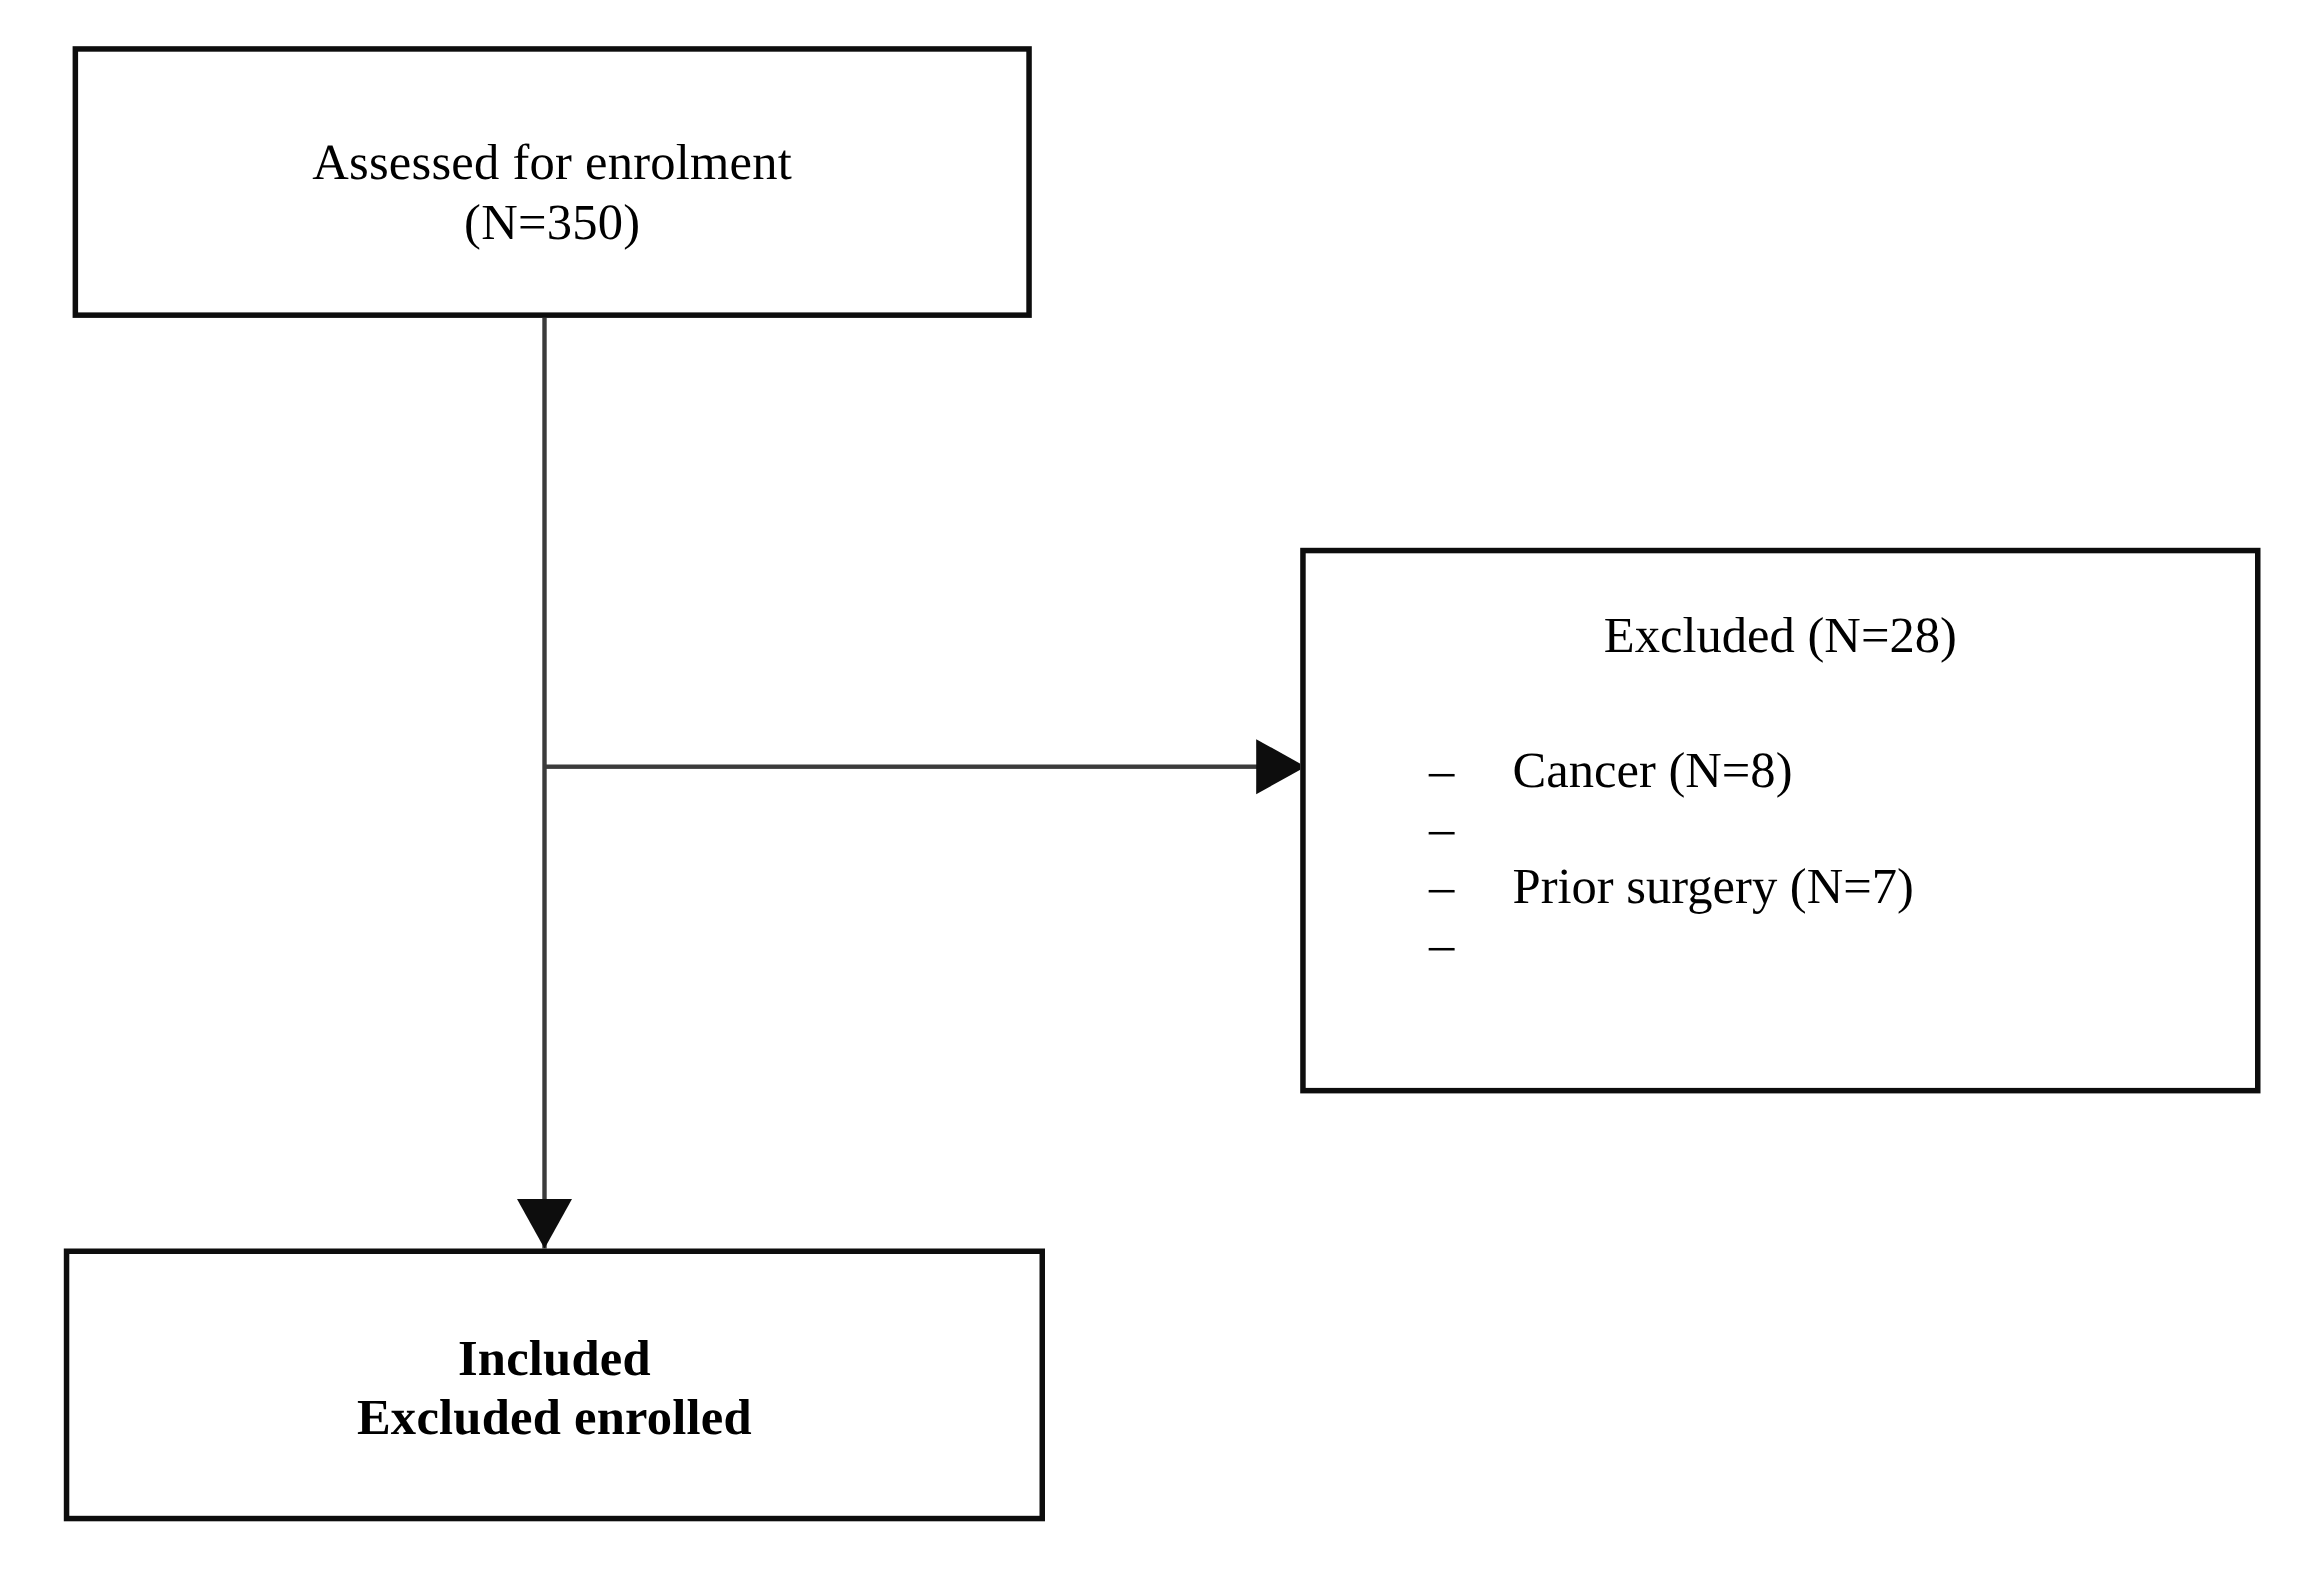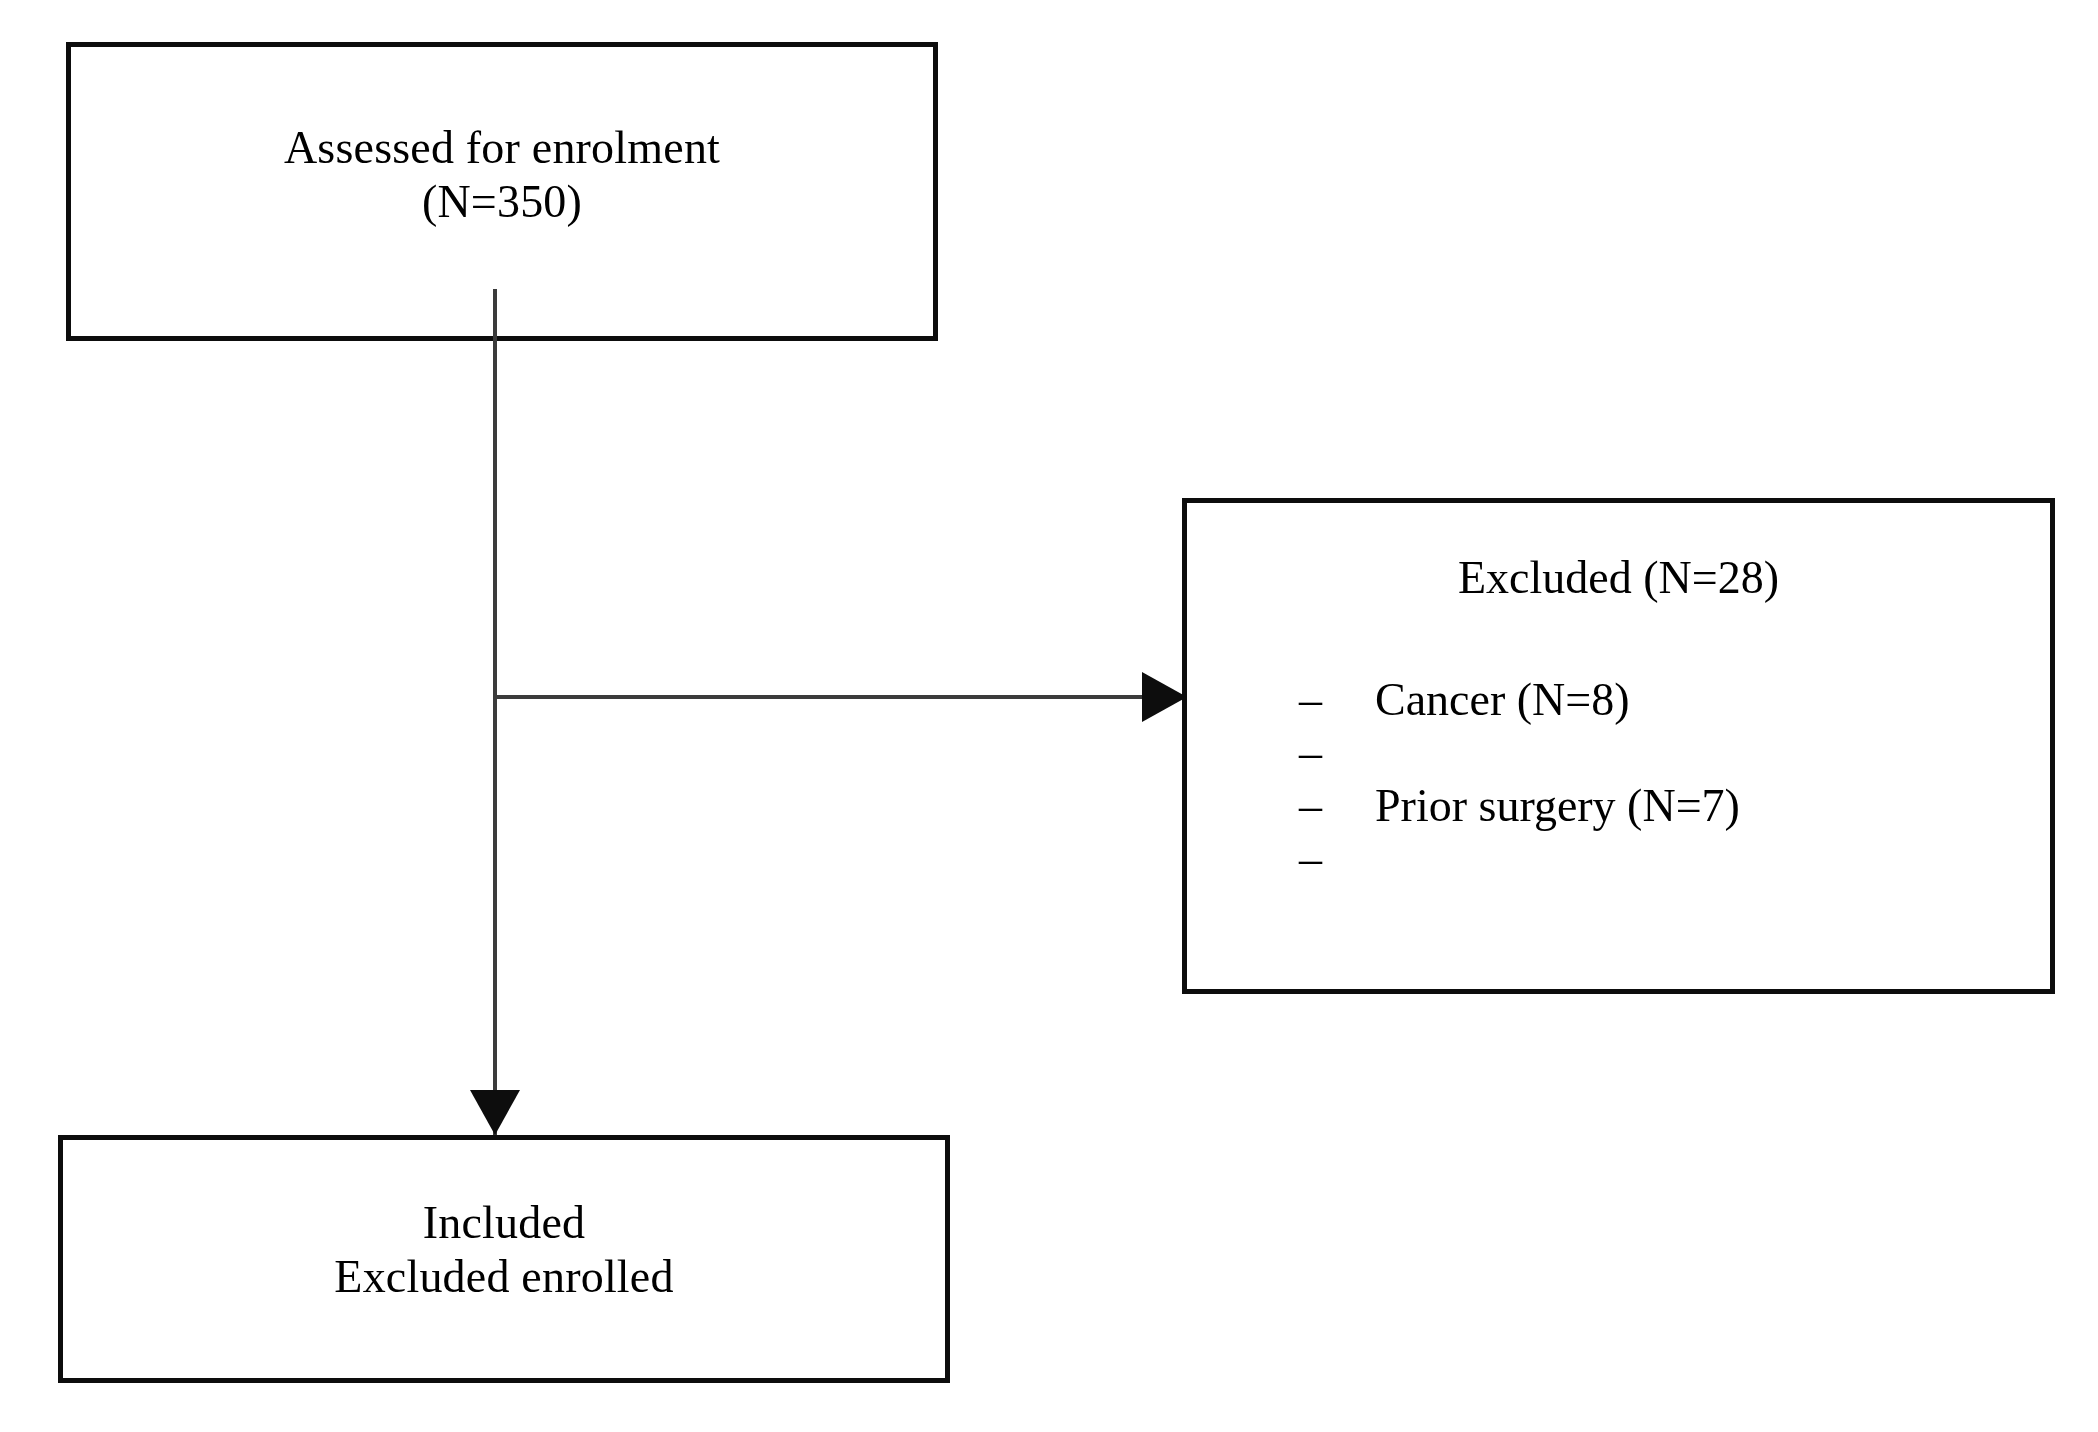--- a/index.html
+++ b/index.html
@@ -21,21 +21,21 @@
   .node-box {
     position: absolute;
     box-sizing: border-box;
     background: #ffffff;
     border: 5px solid #0d0d0d;
   }
   #box-assessed {
     left: 66px;
     top: 42px;
     width: 872px;
-    height: 299px;
+    height: 247px;
   }
   #box-excluded {
     left: 1182px;
     top: 498px;
     width: 873px;
     height: 496px;
   }
   #box-included {
     left: 58px;
     top: 1135px;
@@ -48,21 +48,22 @@
     right: 0;
     text-align: center;
     font-size: 46px;
     line-height: 1.18;
     letter-spacing: 0.2px;
   }
   #assessed-text {
     top: 74px;
   }
   #included-text {
-    top: 56px;
+    top: 68px;
+    font-weight: bold;
   }
   .text-line {
     display: block;
     white-space: nowrap;
   }
   #excluded-title {
     position: absolute;
     left: 0;
     right: 0;
     top: 48px;

